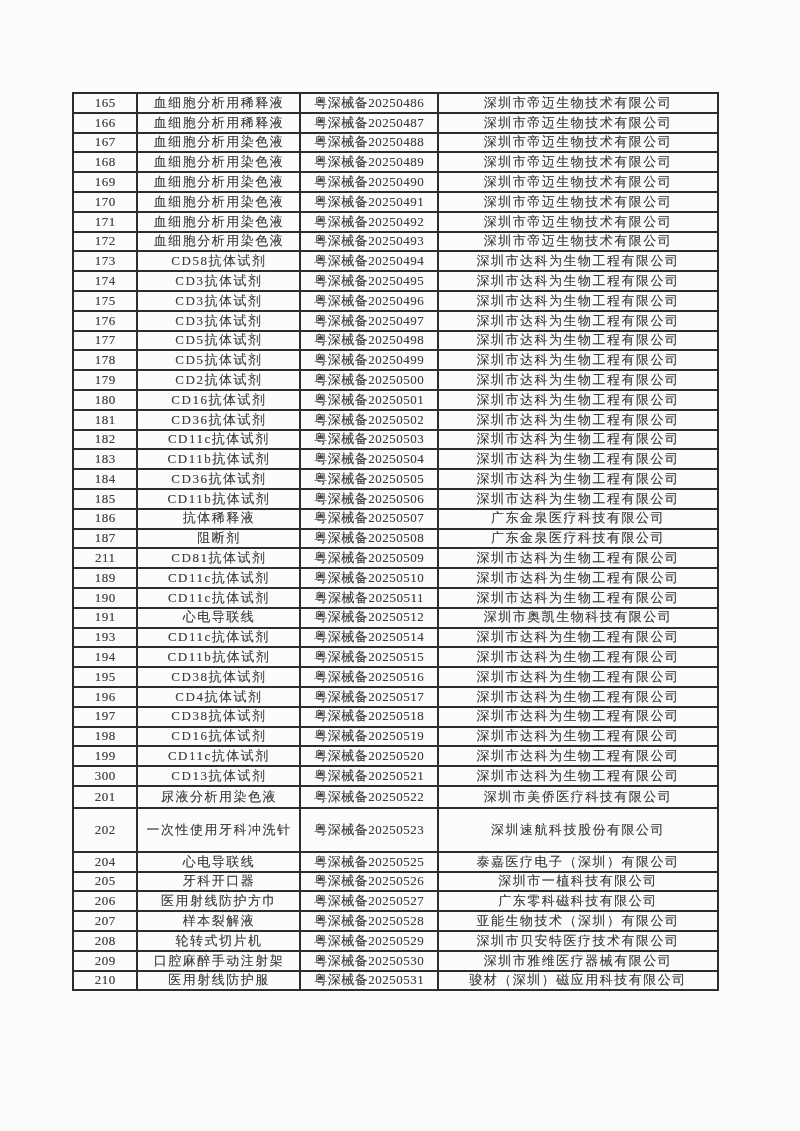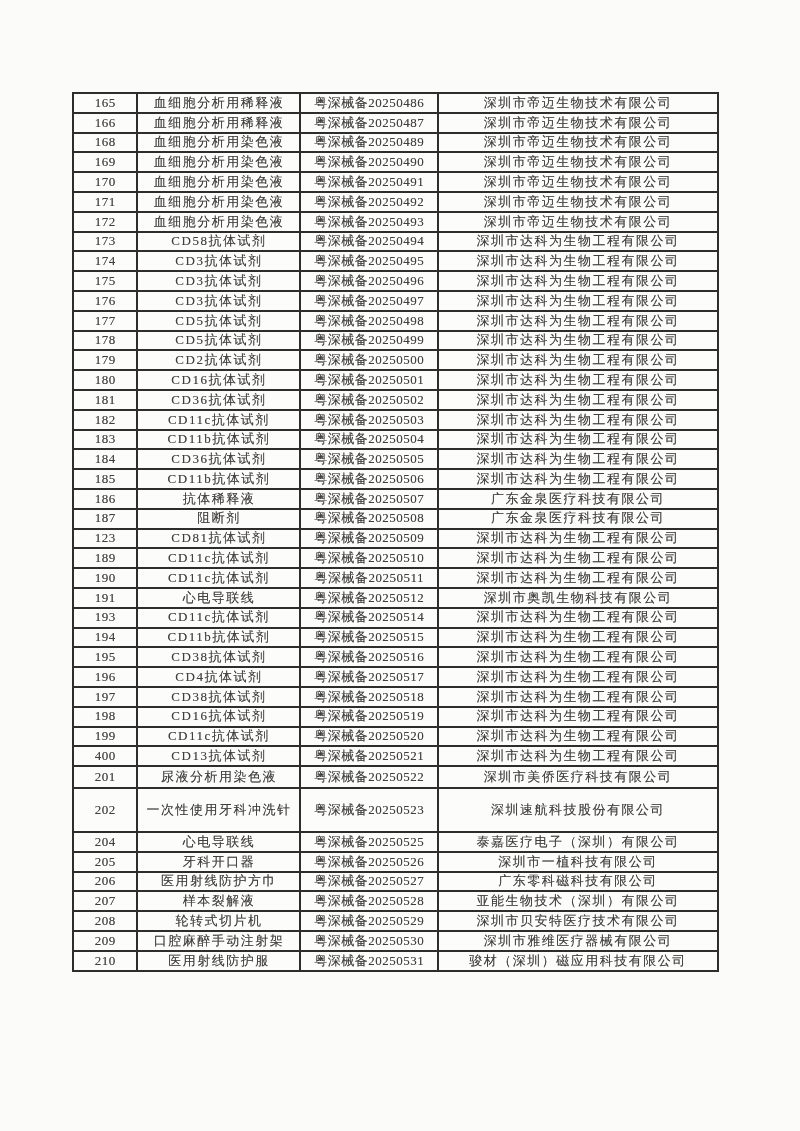--- a/index.html
+++ b/index.html
@@ -61,20 +61,26 @@
           <td class="col-reg">粤深械备20250486</td>
           <td class="col-company">深圳市帝迈生物技术有限公司</td>
         </tr>
         <tr>
           <td class="col-no">166</td>
           <td class="col-name">血细胞分析用稀释液</td>
           <td class="col-reg">粤深械备20250487</td>
           <td class="col-company">深圳市帝迈生物技术有限公司</td>
         </tr>
         <tr>
+          <td class="col-no">167</td>
+          <td class="col-name">血细胞分析用染色液</td>
+          <td class="col-reg">粤深械备20250488</td>
+          <td class="col-company">深圳市帝迈生物技术有限公司</td>
+        </tr>
+        <tr>
           <td class="col-no">168</td>
           <td class="col-name">血细胞分析用染色液</td>
           <td class="col-reg">粤深械备20250489</td>
           <td class="col-company">深圳市帝迈生物技术有限公司</td>
         </tr>
         <tr>
           <td class="col-no">169</td>
           <td class="col-name">血细胞分析用染色液</td>
           <td class="col-reg">粤深械备20250490</td>
           <td class="col-company">深圳市帝迈生物技术有限公司</td>
@@ -181,21 +187,21 @@
           <td class="col-reg">粤深械备20250507</td>
           <td class="col-company">广东金泉医疗科技有限公司</td>
         </tr>
         <tr>
           <td class="col-no">187</td>
           <td class="col-name">阻断剂</td>
           <td class="col-reg">粤深械备20250508</td>
           <td class="col-company">广东金泉医疗科技有限公司</td>
         </tr>
         <tr>
-          <td class="col-no">123</td>
+          <td class="col-no">211</td>
           <td class="col-name">CD81抗体试剂</td>
           <td class="col-reg">粤深械备20250509</td>
           <td class="col-company">深圳市达科为生物工程有限公司</td>
         </tr>
         <tr>
           <td class="col-no">189</td>
           <td class="col-name">CD11c抗体试剂</td>
           <td class="col-reg">粤深械备20250510</td>
           <td class="col-company">深圳市达科为生物工程有限公司</td>
         </tr>
@@ -247,21 +253,21 @@
           <td class="col-reg">粤深械备20250519</td>
           <td class="col-company">深圳市达科为生物工程有限公司</td>
         </tr>
         <tr>
           <td class="col-no">199</td>
           <td class="col-name">CD11c抗体试剂</td>
           <td class="col-reg">粤深械备20250520</td>
           <td class="col-company">深圳市达科为生物工程有限公司</td>
         </tr>
         <tr>
-          <td class="col-no">400</td>
+          <td class="col-no">300</td>
           <td class="col-name">CD13抗体试剂</td>
           <td class="col-reg">粤深械备20250521</td>
           <td class="col-company">深圳市达科为生物工程有限公司</td>
         </tr>
         <tr class="semi">
           <td class="col-no">201</td>
           <td class="col-name">尿液分析用染色液</td>
           <td class="col-reg">粤深械备20250522</td>
           <td class="col-company">深圳市美侨医疗科技有限公司</td>
         </tr>

